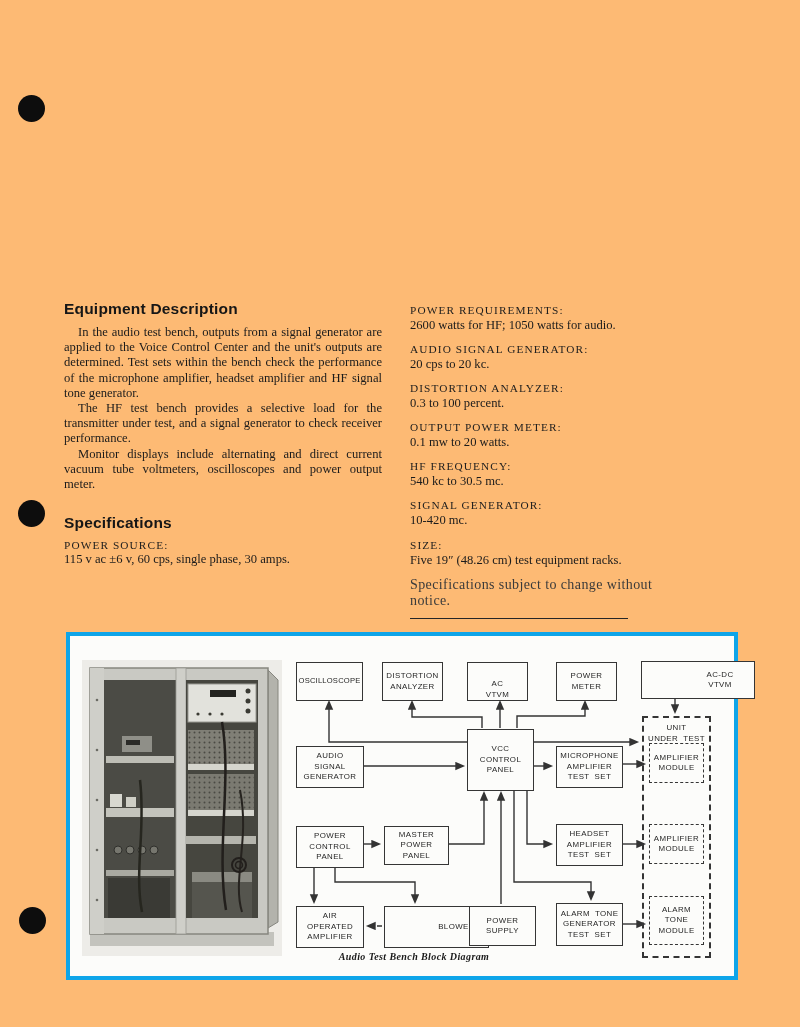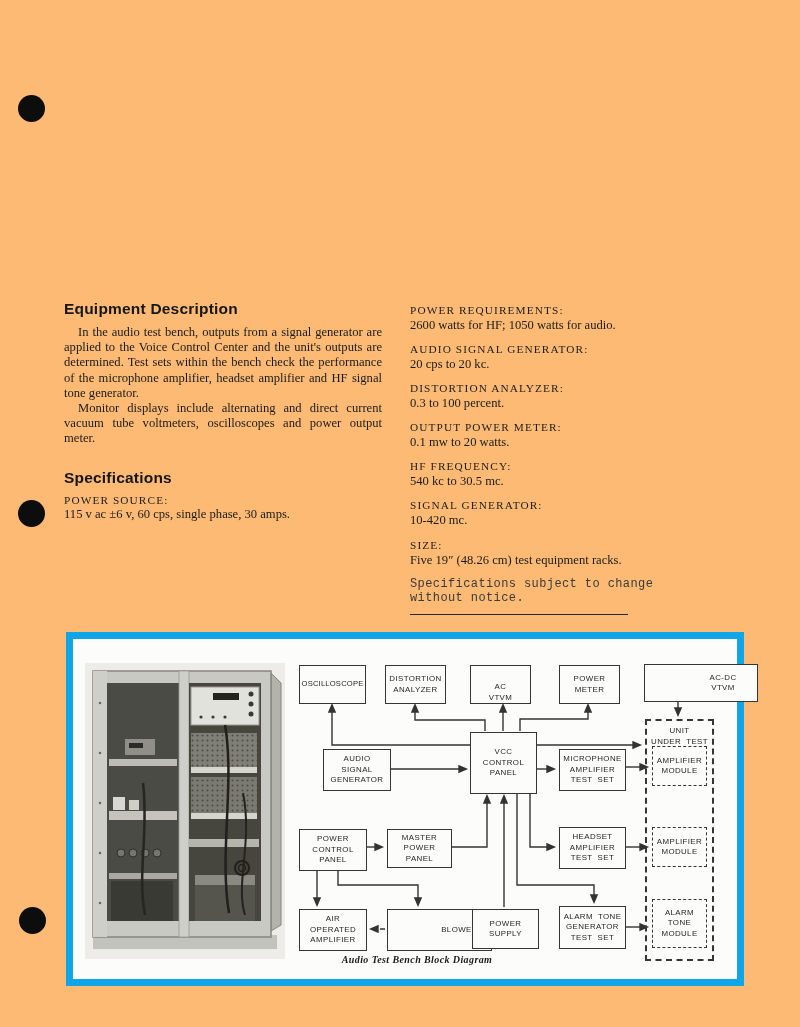--- a/index.html
+++ b/index.html
@@ -14,27 +14,27 @@
   .leftcol p{margin:0;font-size:12.6px;line-height:15.2px;text-align:justify;}
   .leftcol p.ind{text-indent:14px;}
   .specs-head{margin-top:22px;margin-bottom:6px;}
   .spec-label{font-size:11.3px;letter-spacing:1.1px;line-height:14px;color:#1d1d1d;}
   .spec-value{font-size:12.6px;line-height:15.5px;color:#1b1b1b;}
 
   
   .rightcol{position:absolute;left:410px;top:303px;width:275px;}
   .spec-item{margin-bottom:8.6px;}
   .spec-item .spec-label{margin-bottom:1px;}
-  .note{margin-top:6px;font-family:Liberation Mono, monospace;font-size:12px;
+  .note{margin-top:6px;font-family:Liberation Serif, serif;font-size:14px;
         letter-spacing:.4px;color:#3a3a3a;}
   .rule{margin-top:9px;width:218px;border-top:1.6px solid #262626;}
 
   
   .figure{position:absolute;left:66px;top:632px;width:664px;height:340px;
-          border:7px solid #0ea5e9;background:#fcfcfa;}
+          border:4px solid #0ea5e9;background:#fcfcfa;}
   .bx{position:absolute;display:flex;align-items:center;justify-content:center;
       border:1.5px solid #353535;background:#fcfcfa;
       font-family:"Liberation Sans",sans-serif;font-size:7.9px;line-height:10.5px;
       letter-spacing:.4px;color:#1f1f1f;text-align:center;}
   .bx span{white-space:pre;}
   .dash{border:1.6px dashed #353535;}
   .big{border-width:2px;justify-content:center;align-items:flex-start;padding-top:5px;background:transparent;}
   .wires{position:absolute;left:0;top:0;}
   .photo{position:absolute;left:12px;top:24px;}
   .caption{position:absolute;left:114px;top:315px;width:460px;text-align:center;
@@ -46,20 +46,21 @@
 
 <div class="page">
 
   <div class="hole" style="left:18px;top:95px;"></div>
   <div class="hole" style="left:18px;top:500px;"></div>
   <div class="hole" style="left:19px;top:907px;"></div>
 
   <div class="leftcol">
     <h1 class="headline">Equipment Description</h1>
     <p class="ind">In the audio test bench, outputs from a signal generator are applied to the Voice Control Center and the unit's outputs are determined. Test sets within the bench check the performance of the microphone amplifier, headset amplifier and HF signal tone generator.</p>
+    <p class="ind">The HF test bench provides a selective load for the transmitter under test, and a signal generator to check receiver performance.</p>
     <p class="ind">Monitor displays include alternating and direct current vacuum tube voltmeters, oscilloscopes and power output meter.</p>
     <h1 class="headline specs-head">Specifications</h1>
     <div class="spec-label">POWER SOURCE:</div>
     <div class="spec-value">115 v ac ±6 v, 60 cps, single phase, 30 amps.</div>
   </div>
 
   <div class="rightcol">
     <div class="spec-item">
       <div class="spec-label">POWER REQUIREMENTS:</div>
       <div class="spec-value">2600 watts for HF; 1050 watts for audio.</div>
@@ -191,21 +192,21 @@
       </div>
     <div class="bx" style="left:486px;top:26px;width:59px;height:37px;">
         <span>POWER
 METER</span>
       </div>
     <div class="bx" style="left:571px;top:25px;width:68px;height:36px;padding-left:44px;">
         <span>AC-DC
 VTVM</span>
       </div>
 
-    <div class="bx" style="left:226px;top:110px;width:66px;height:40px;margin-left:24px;">
+    <div class="bx" style="left:226px;top:110px;width:66px;height:40px;">
         <span>AUDIO
 SIGNAL
 GENERATOR</span>
       </div>
     <div class="bx" style="left:397px;top:93px;width:65px;height:60px;">
         <span>VCC
 CONTROL
 PANEL</span>
       </div>
     <div class="bx" style="left:486px;top:110px;width:65px;height:40px;">

